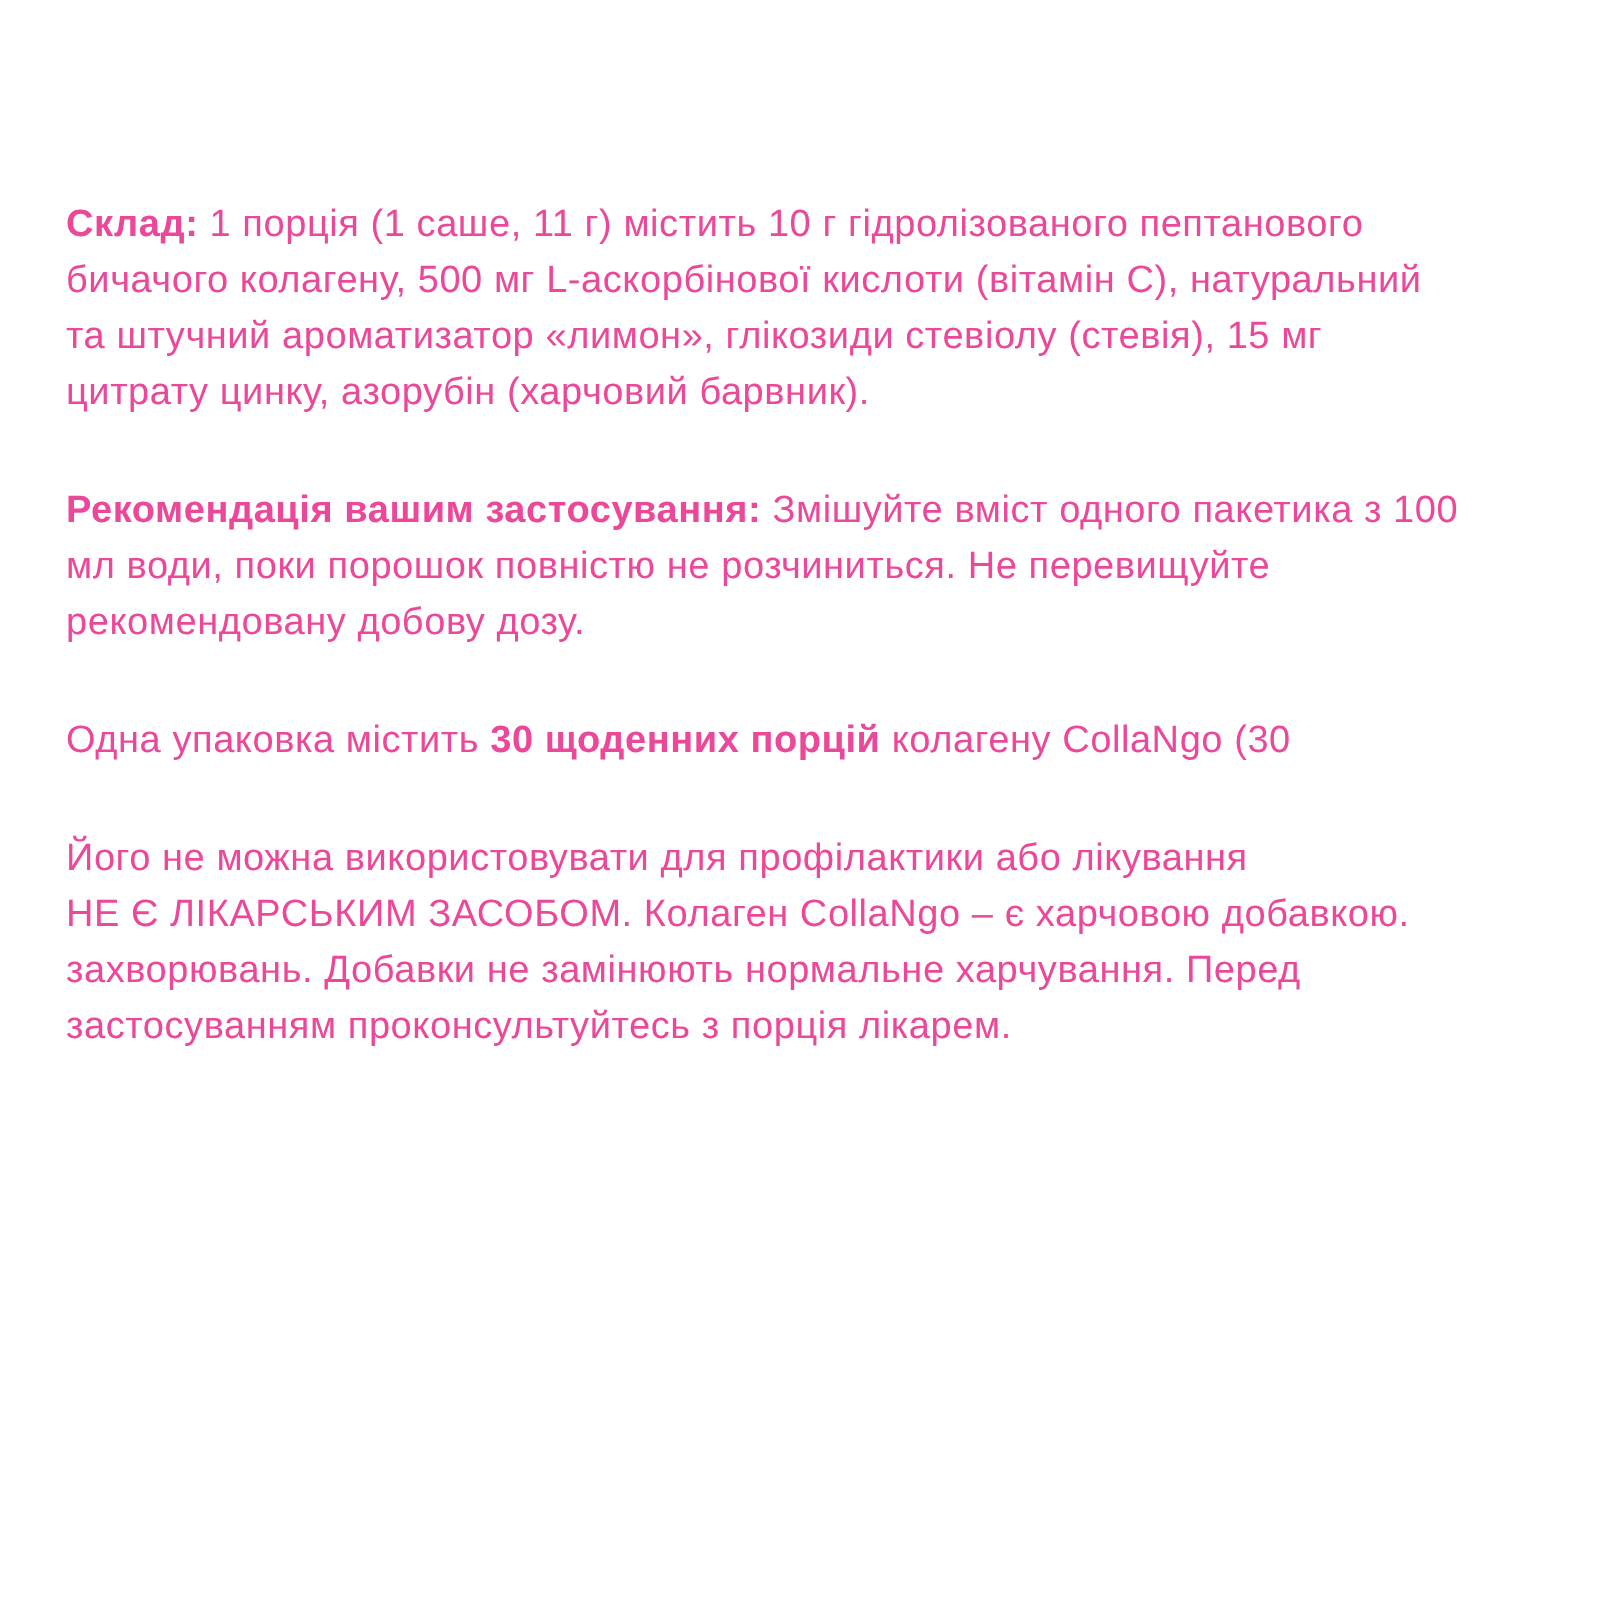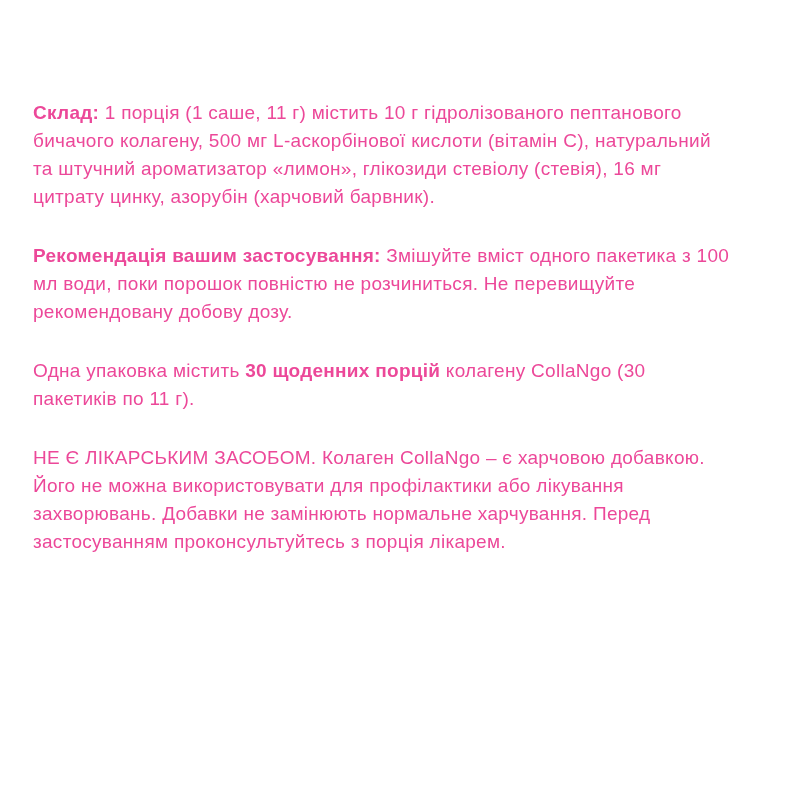--- a/index.html
+++ b/index.html
@@ -35,32 +35,31 @@
   strong.seg { font-weight: 700; }
 </style>
 </head>
 <body>
 
 <div class="page">
   <section class="text-block" id="description">
       <p class="para">
         <span class="line"><strong class="seg">Склад:</strong><span class="seg"> 1 порція (1 саше, 11 г) містить 10 г гідролізованого пептанового</span></span>
         <span class="line"><span class="seg">бичачого колагену, 500 мг L-аскорбінової кислоти (вітамін С), натуральний</span></span>
-        <span class="line"><span class="seg">та штучний ароматизатор «лимон», глікозиди стевіолу (стевія), 16 мг</span></span>
+        <span class="line"><span class="seg">та штучний ароматизатор «лимон», глікозиди стевіолу (стевія), 15 мг</span></span>
         <span class="line"><span class="seg">цитрату цинку, азорубін (харчовий барвник).</span></span>
       </p>
       <p class="para">
         <span class="line"><strong class="seg">Рекомендація вашим застосування:</strong><span class="seg"> Змішуйте вміст одного пакетика з 100</span></span>
         <span class="line"><span class="seg">мл води, поки порошок повністю не розчиниться. Не перевищуйте</span></span>
         <span class="line"><span class="seg">рекомендовану добову дозу.</span></span>
       </p>
       <p class="para">
         <span class="line"><span class="seg">Одна упаковка містить </span><strong class="seg">30 щоденних порцій</strong><span class="seg"> колагену CollaNgo (30</span></span>
-        <span class="line"><span class="seg">пакетиків по 11 г).</span></span>
       </p>
       <p class="para">
+        <span class="line"><span class="seg">Його не можна використовувати для профілактики або лікування</span></span>
         <span class="line"><span class="seg">НЕ Є ЛІКАРСЬКИМ ЗАСОБОМ. Колаген CollaNgo – є харчовою добавкою.</span></span>
-        <span class="line"><span class="seg">Його не можна використовувати для профілактики або лікування</span></span>
         <span class="line"><span class="seg">захворювань. Добавки не замінюють нормальне харчування. Перед</span></span>
         <span class="line"><span class="seg">застосуванням проконсультуйтесь з порція лікарем.</span></span>
       </p>
     </section>
 </div>
 
 </body></html>

